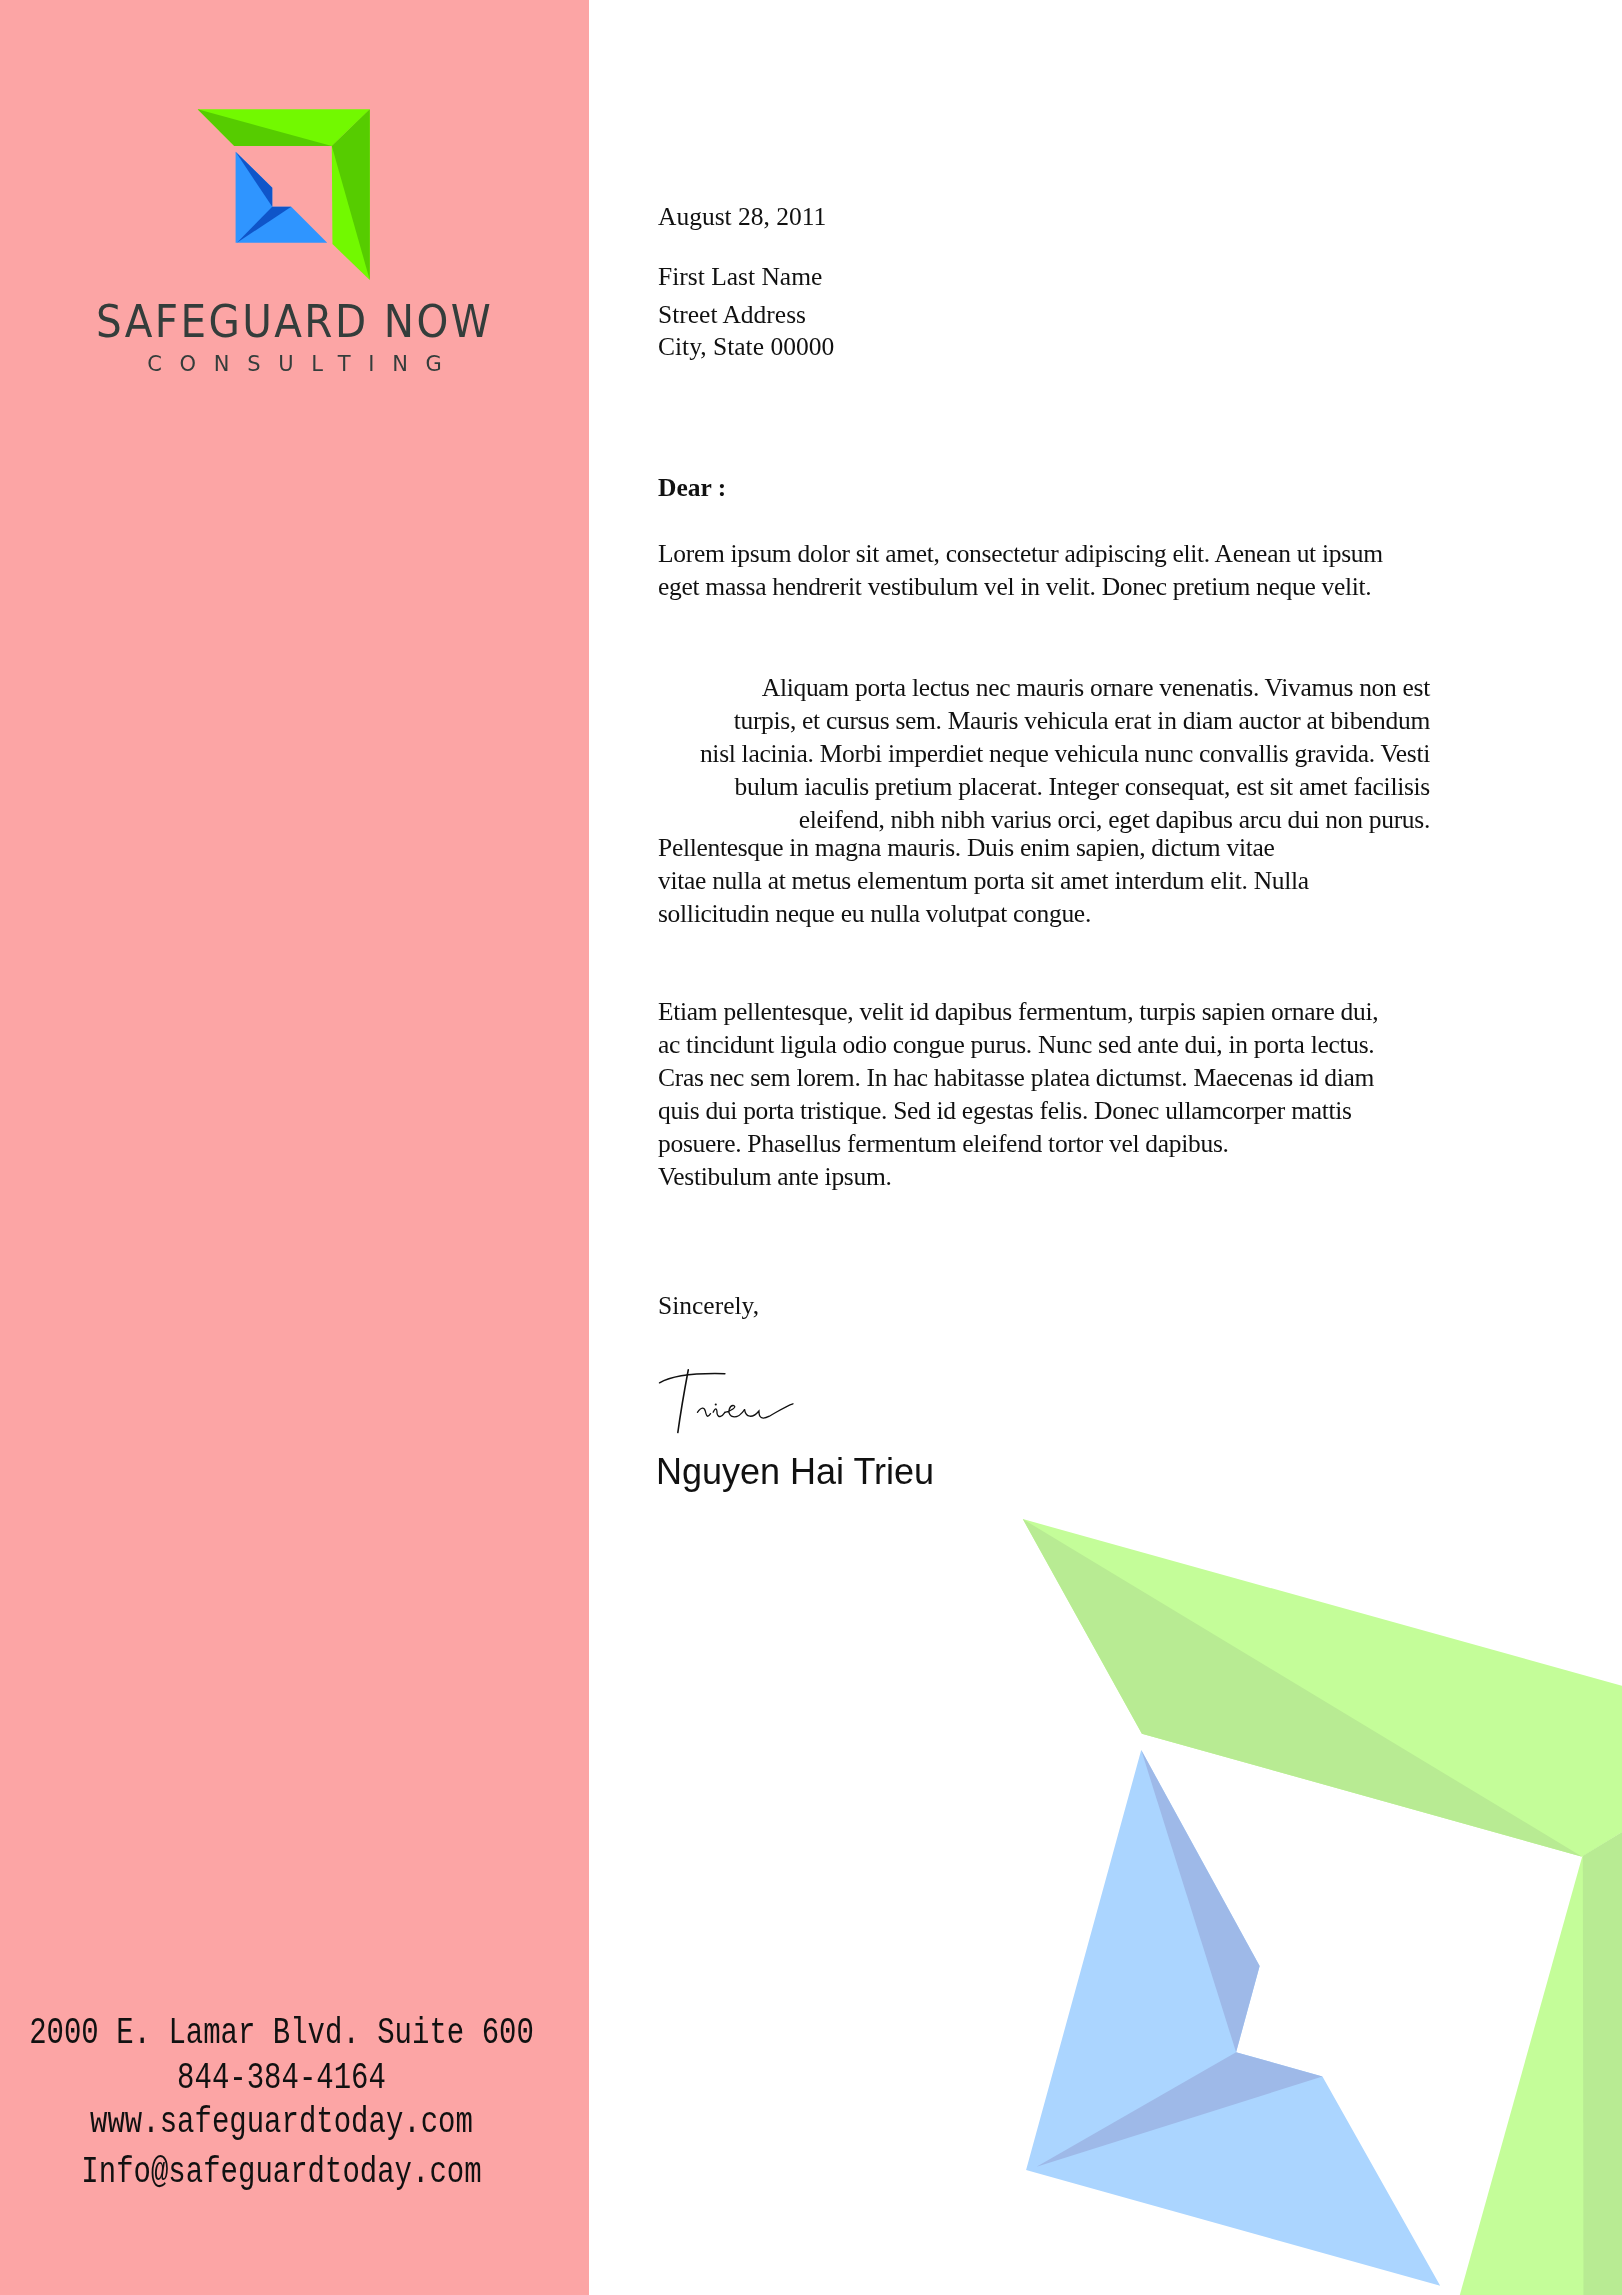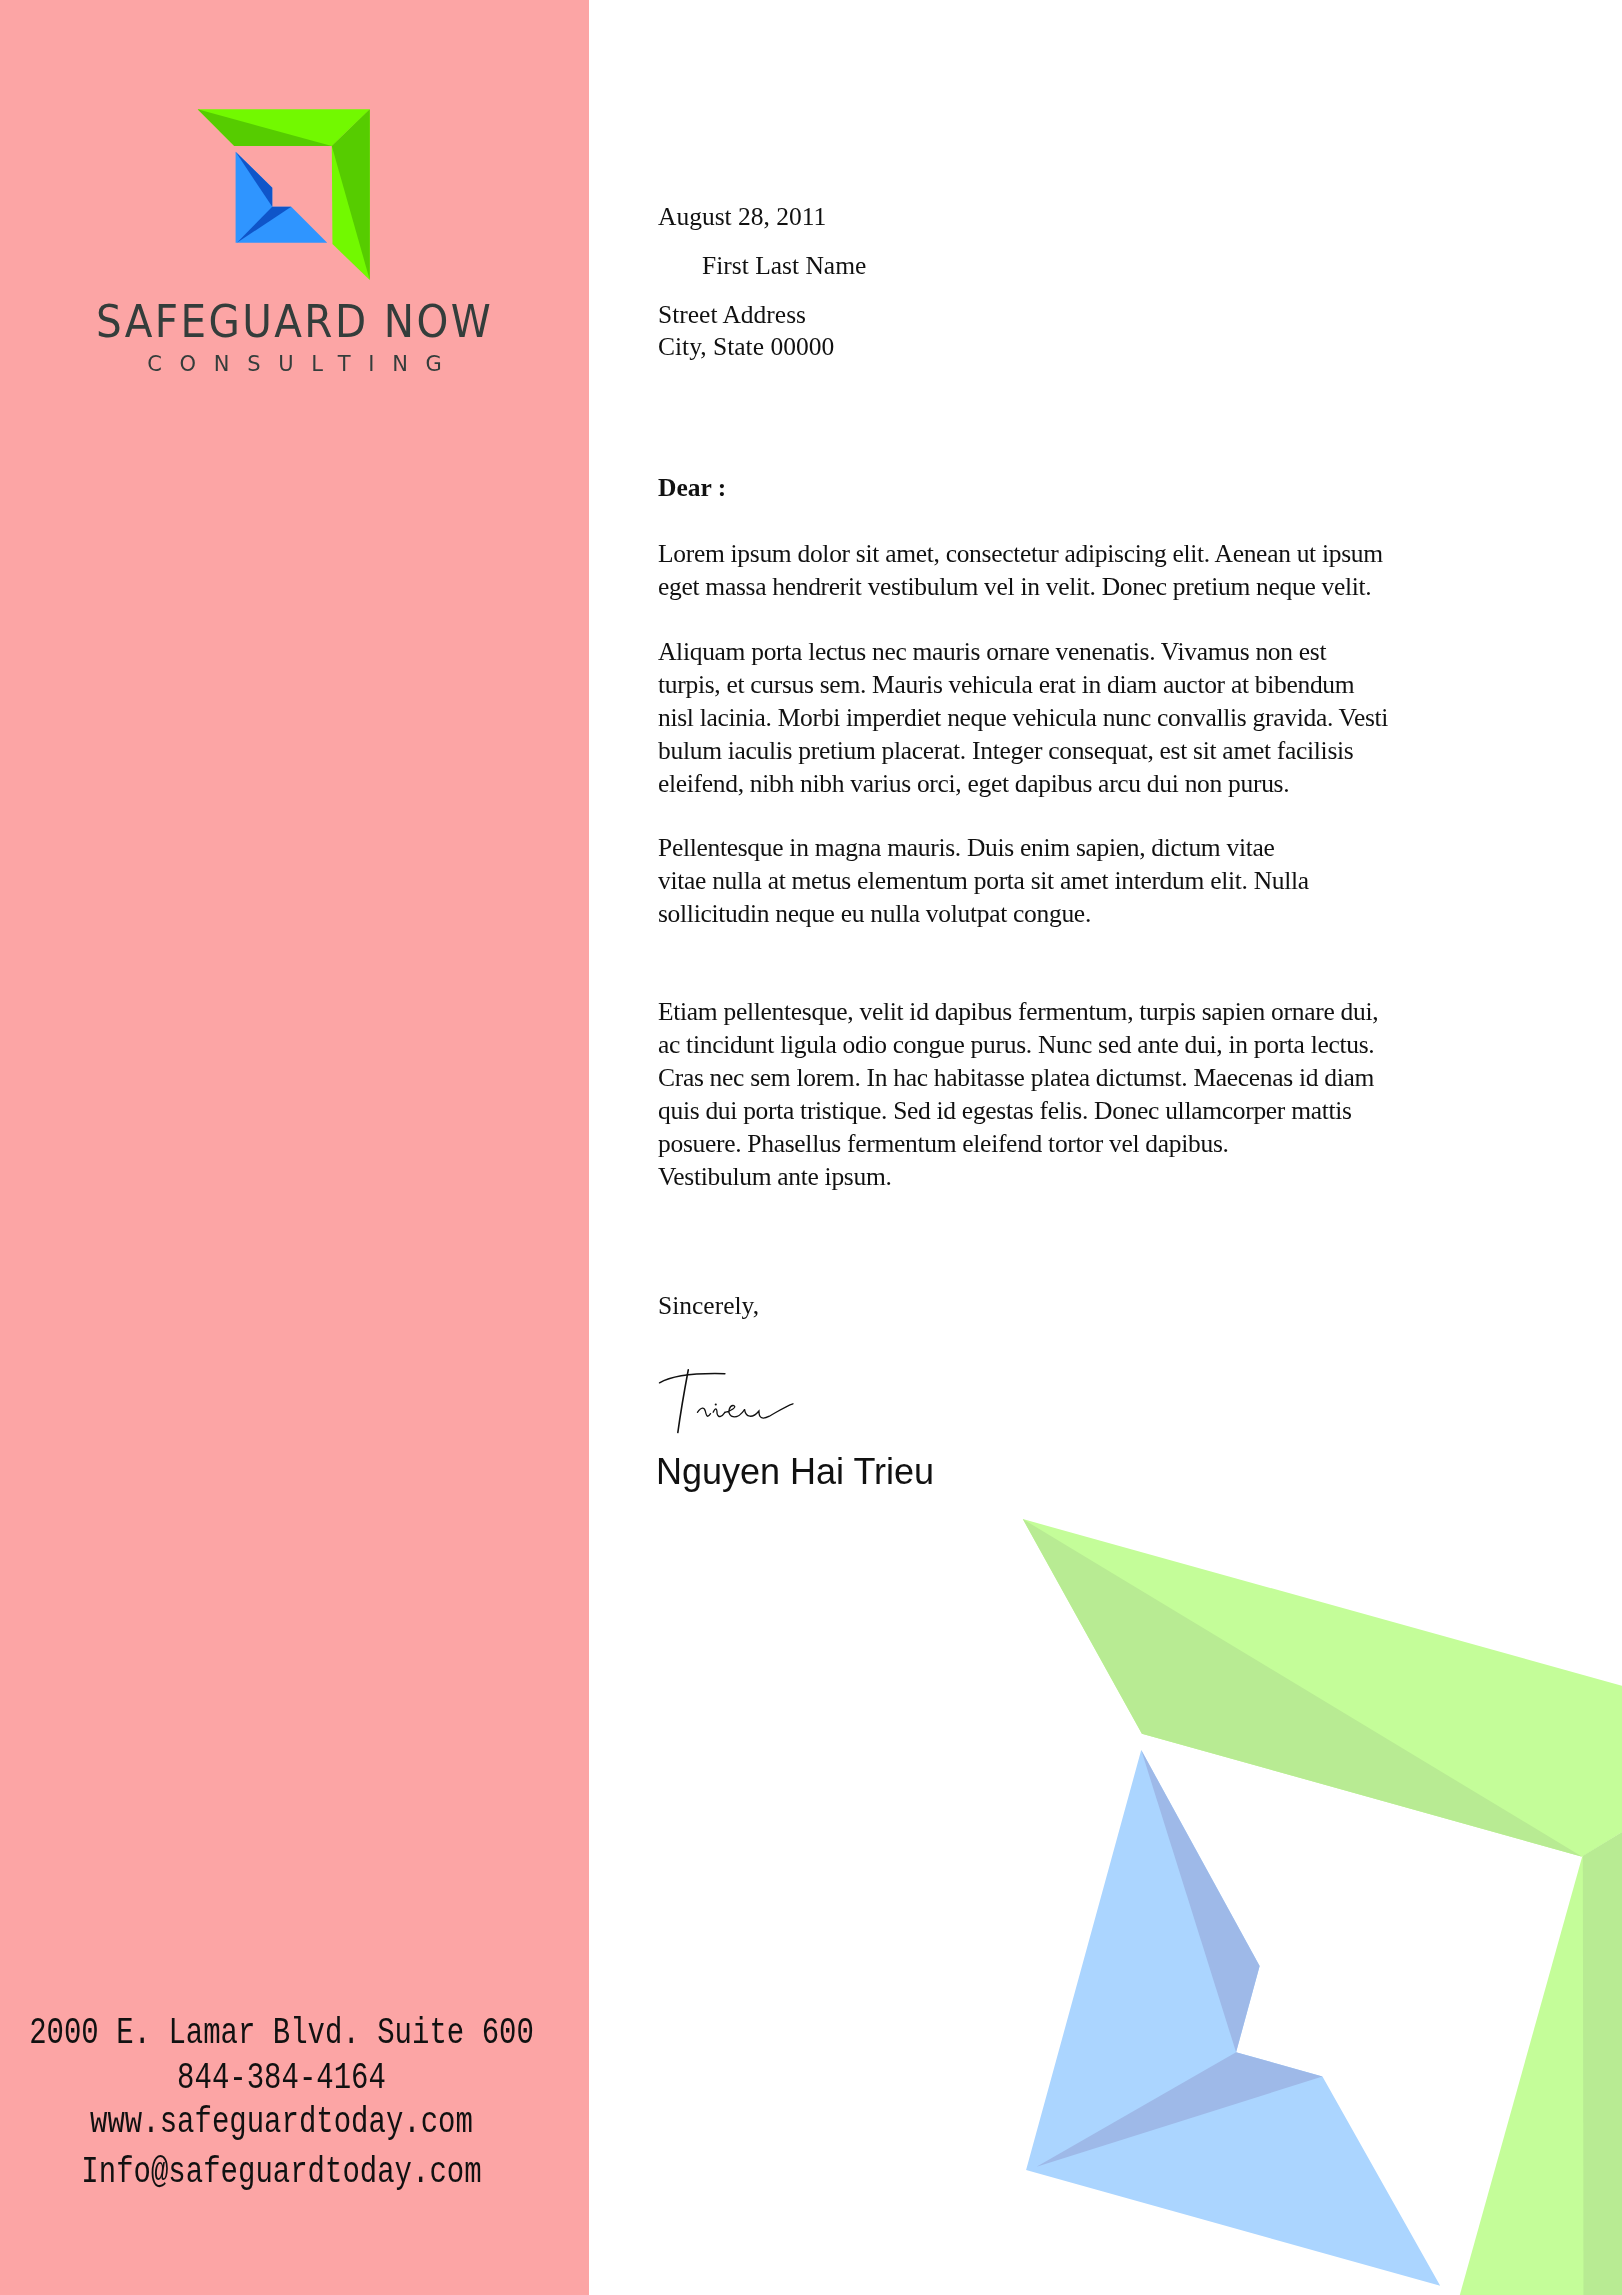--- a/index.html
+++ b/index.html
@@ -90,30 +90,30 @@
   <polygon points="1563,2322 2413,2835 2418,2838 1745,2650" fill="#b8eb93"></polygon>
   <polygon points="2418,2838 2480,2800 2480,3508 2231,3508" fill="#c4fd99"></polygon>
   <polygon points="2419,2837 2480,2800 2480,3508 2420,3508" fill="#b8eb93"></polygon>
   <polygon points="1744,2675 1925,3005 1889,3137 2021,3174 2201,3494 1568,3317" fill="#abd5ff"></polygon>
   <polygon points="1744,2675 1925,3005 1889,3137" fill="#9eb9e8"></polygon>
   <polygon points="1889,3137 2021,3174 1584,3312" fill="#9eb9e8"></polygon>
 </svg>
 
 <div class="letter">
   <div class="line" style="top:200px;">August 28, 2011</div>
-  <div class="line" style="top:249px;margin-left:44px;">First Last Name</div>
+  <div class="line" style="top:260px;">First Last Name</div>
   <div class="line" style="top:298px;">Street Address</div>
   <div class="line" style="top:330px;">City, State 00000</div>
   <div class="line" style="top:471px;font-weight:bold;">Dear :</div>
 
   <div class="para" style="top:537px;">
     <span class="pl">Lorem ipsum dolor sit amet, consectetur adipiscing elit. Aenean ut ipsum</span>
     <span class="pl">eget massa hendrerit vestibulum vel in velit. Donec pretium neque velit.</span>
   </div>
-  <div class="para" style="top:635px;">
+  <div class="para" style="top:671px;text-align:right;">
     <span class="pl">Aliquam porta lectus nec mauris ornare venenatis. Vivamus non est</span>
     <span class="pl">turpis, et cursus sem. Mauris vehicula erat in diam  auctor at bibendum</span>
     <span class="pl">nisl lacinia. Morbi imperdiet neque vehicula nunc convallis gravida. Vesti</span>
     <span class="pl">bulum iaculis pretium placerat. Integer consequat, est sit amet facilisis</span>
     <span class="pl">eleifend, nibh nibh varius orci, eget dapibus arcu dui non purus.</span>
   </div>
   <div class="para" style="top:831px;">
     <span class="pl">Pellentesque in magna mauris. Duis enim sapien, dictum vitae</span>
     <span class="pl">vitae nulla at metus elementum porta sit amet interdum elit. Nulla</span>
     <span class="pl">sollicitudin neque eu nulla volutpat congue.</span>

